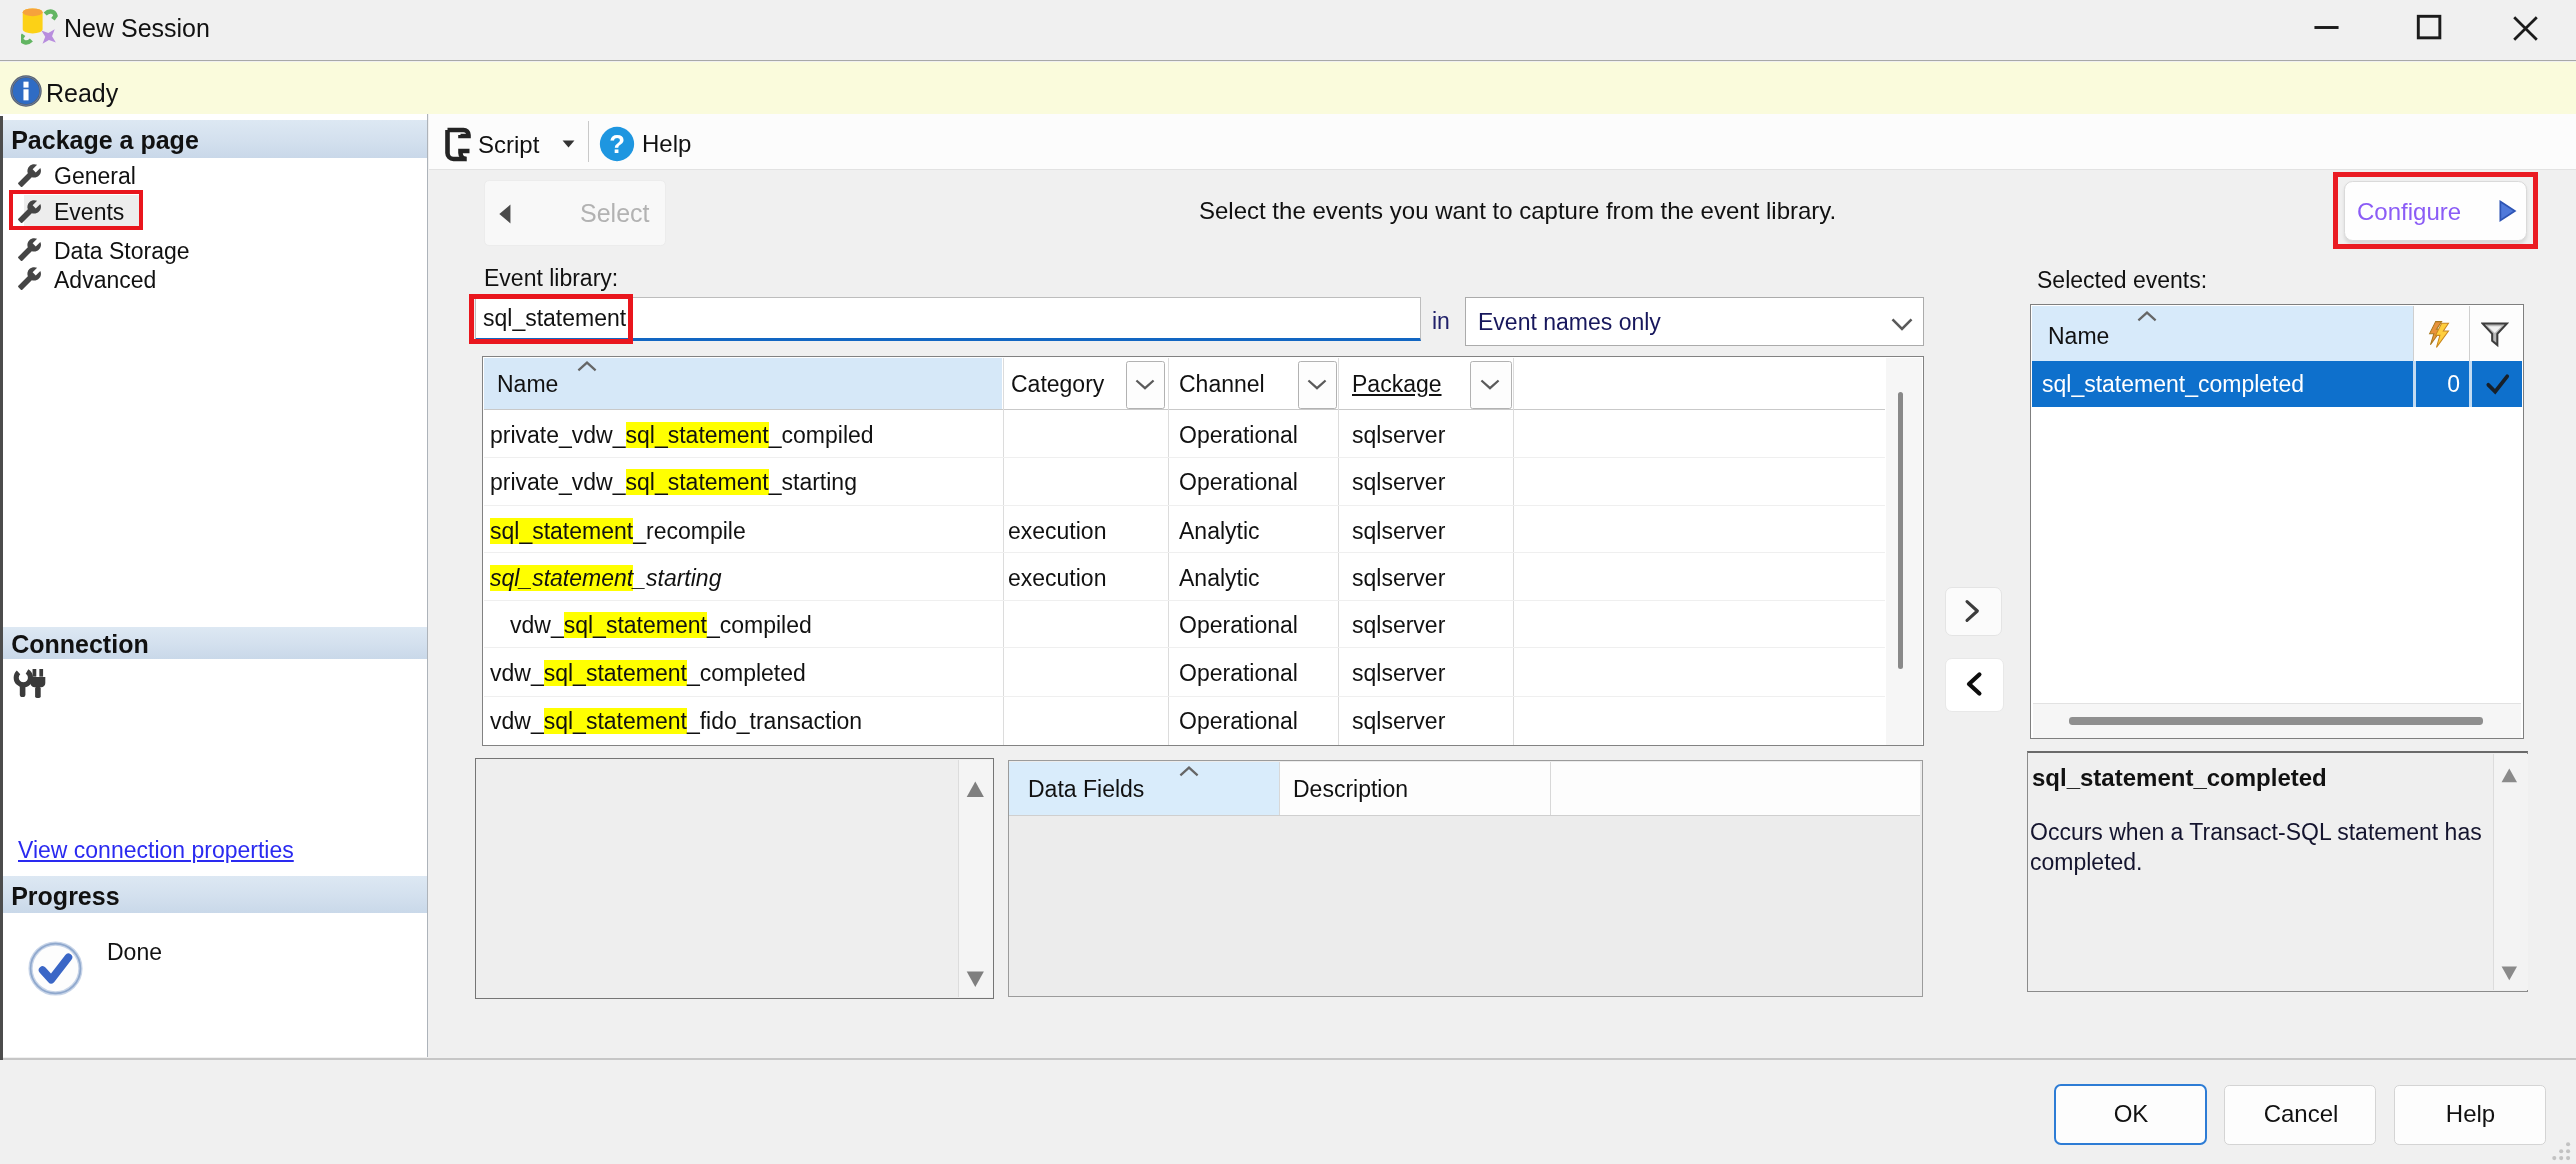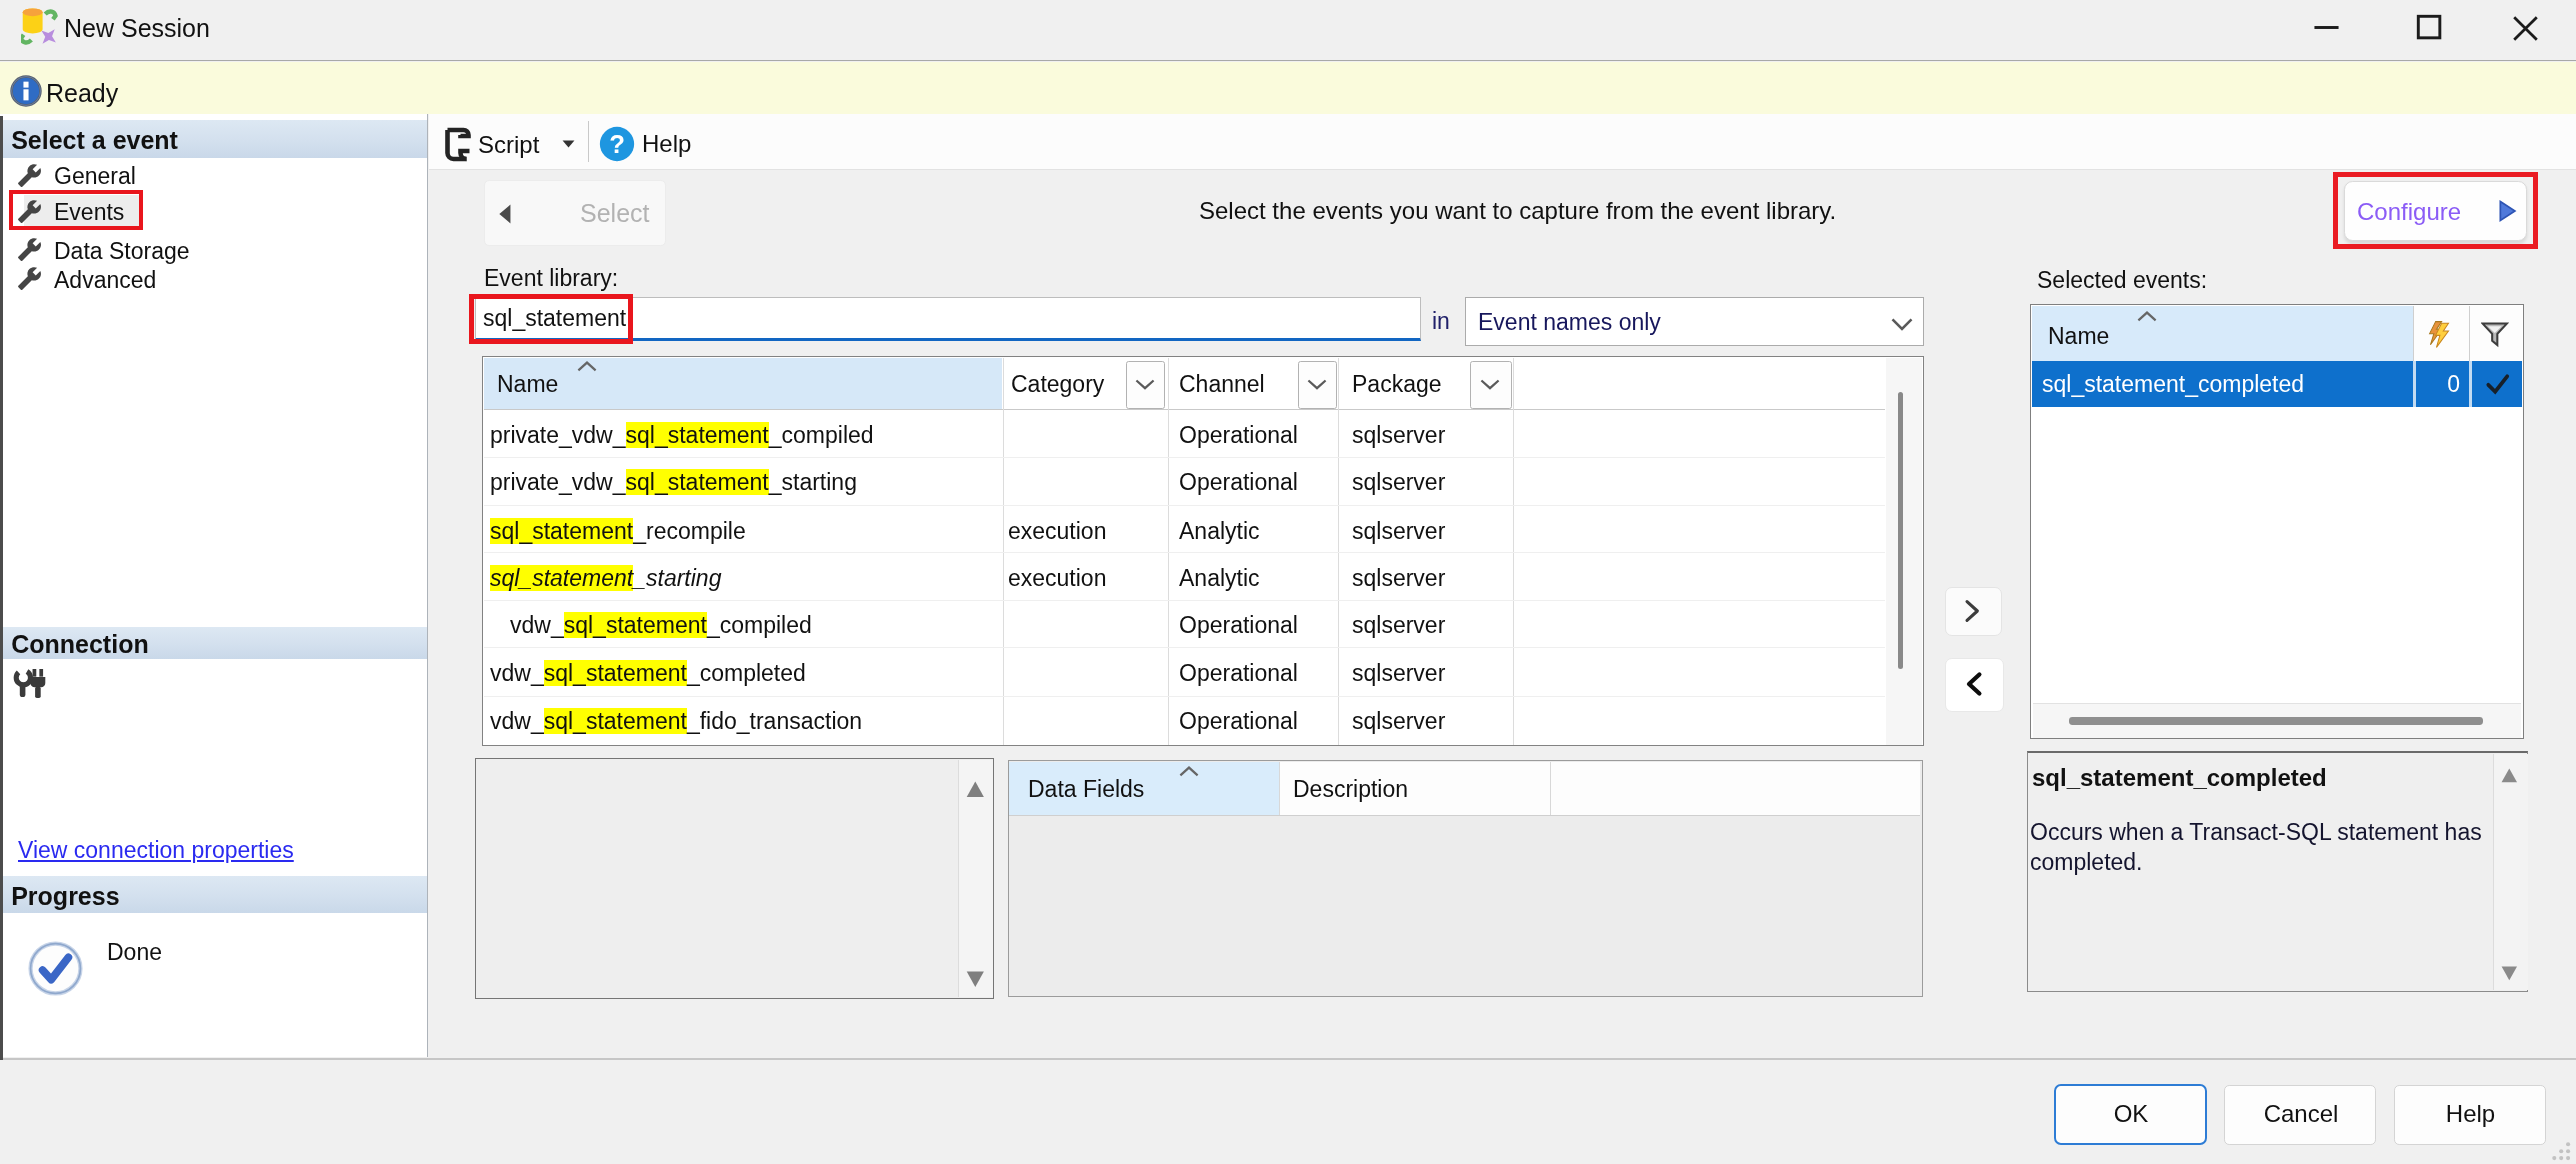--- a/index.html
+++ b/index.html
@@ -36,21 +36,21 @@
 <svg class="abs" style="left:8.6px;top:74px;" width="34" height="34" viewBox="0 0 40 40">
   <circle cx="20" cy="20" r="17" fill="#2f6cc4" stroke="#57606e" stroke-width="3"></circle>
   <circle cx="20" cy="20" r="17" fill="none" stroke="#7d9bd0" stroke-width="1" opacity="0.6"></circle>
   <rect x="17" y="9" width="6" height="7" fill="#fff"></rect>
   <rect x="17" y="18" width="6" height="13" fill="#fff"></rect>
 </svg>
 <div class="txt" style="left:46px;top:79px;font-size:25px;">Ready</div>
 
 <div class="abs" style="left:0;top:114px;width:427px;height:943px;background:#fff;border-right:1.7px solid #adb3ba;"></div>
 <div class="abs hdrgrad" style="left:0;top:120px;width:427px;height:38px;"></div>
-<div class="txt b" style="left:11.2px;top:126px;font-size:25px;">Select a event</div>
+<div class="txt b" style="left:11.2px;top:126px;font-size:25px;">Package a page</div>
 
 <svg class="abs wrench" style="left:15.5px;top:163px;" width="27" height="25" viewBox="0 0 24 24">
     <path transform="scale(-1,1) translate(-24,0)" fill="#454545" d="M22.7,19l-9.1-9.1c0.9-2.3,0.4-5-1.5-6.9c-2-2-5-2.4-7.4-1.3L9,6L6,9L1.6,4.7C0.4,7.1,0.9,10.1,2.9,12.1c1.9,1.9,4.6,2.4,6.9,1.5l9.1,9.1c0.4,0.4,1,0.4,1.4,0l2.3-2.3C23.1,20,23.1,19.4,22.7,19z"></path>
   </svg>
 <div class="txt" style="left:54px;top:163px;font-size:23px;">General</div>
 
 <div class="abs" style="left:24px;top:195px;width:115px;height:31px;background:#ededed;"></div>
 <svg class="abs wrench" style="left:15.5px;top:199px;" width="27" height="25" viewBox="0 0 24 24">
     <path transform="scale(-1,1) translate(-24,0)" fill="#454545" d="M22.7,19l-9.1-9.1c0.9-2.3,0.4-5-1.5-6.9c-2-2-5-2.4-7.4-1.3L9,6L6,9L1.6,4.7C0.4,7.1,0.9,10.1,2.9,12.1c1.9,1.9,4.6,2.4,6.9,1.5l9.1,9.1c0.4,0.4,1,0.4,1.4,0l2.3-2.3C23.1,20,23.1,19.4,22.7,19z"></path>
   </svg>
@@ -142,21 +142,21 @@
 <div class="txt" style="left:1011px;top:371px;font-size:23px;">Category</div>
 <div class="abs" style="left:1126px;top:361px;width:37px;height:46px;background:#fdfdfd;border:0.9px solid #b2b2b2;border-radius:2.6px;"></div>
 <svg class="abs" style="left:1133px;top:377px;" width="24" height="15.5" viewBox="0 0 28 18">
     <path d="M4 4 L14 13 L24 4" fill="none" stroke="#5a5a5a" stroke-width="2.6"></path>
   </svg>
 <div class="txt" style="left:1179px;top:371px;font-size:23px;">Channel</div>
 <div class="abs" style="left:1298px;top:361px;width:37px;height:46px;background:#fdfdfd;border:0.9px solid #b2b2b2;border-radius:2.6px;"></div>
 <svg class="abs" style="left:1305px;top:377px;" width="24" height="15.5" viewBox="0 0 28 18">
     <path d="M4 4 L14 13 L24 4" fill="none" stroke="#5a5a5a" stroke-width="2.6"></path>
   </svg>
-<div class="txt" style="left:1352px;top:371px;font-size:23px;">Package</div>
+<div class="txt" style="left:1352px;top:371px;font-size:23px;text-decoration:underline;">Package</div>
 <div class="abs" style="left:1470px;top:361px;width:40px;height:46px;background:#fdfdfd;border:0.9px solid #b2b2b2;border-radius:2.6px;"></div>
 <svg class="abs" style="left:1478px;top:377px;" width="24" height="15.5" viewBox="0 0 28 18">
     <path d="M4 4 L14 13 L24 4" fill="none" stroke="#5a5a5a" stroke-width="2.6"></path>
   </svg>
 <div class="abs" style="left:484px;top:409px;width:1401px;height:0.9px;background:#c9c9c9;"></div>
 
 <div class="abs" style="left:1003px;top:358px;width:0.9px;height:387px;background:#dcdcdc;"></div>
 <div class="abs" style="left:1168px;top:358px;width:0.9px;height:387px;background:#dcdcdc;"></div>
 <div class="abs" style="left:1338px;top:358px;width:0.9px;height:387px;background:#dcdcdc;"></div>
 <div class="abs" style="left:1513px;top:358px;width:0.9px;height:387px;background:#dcdcdc;"></div>

